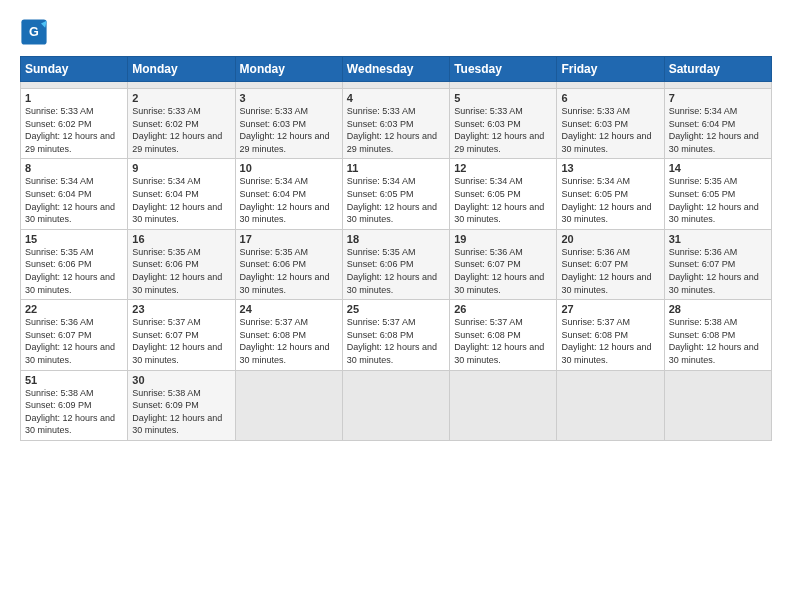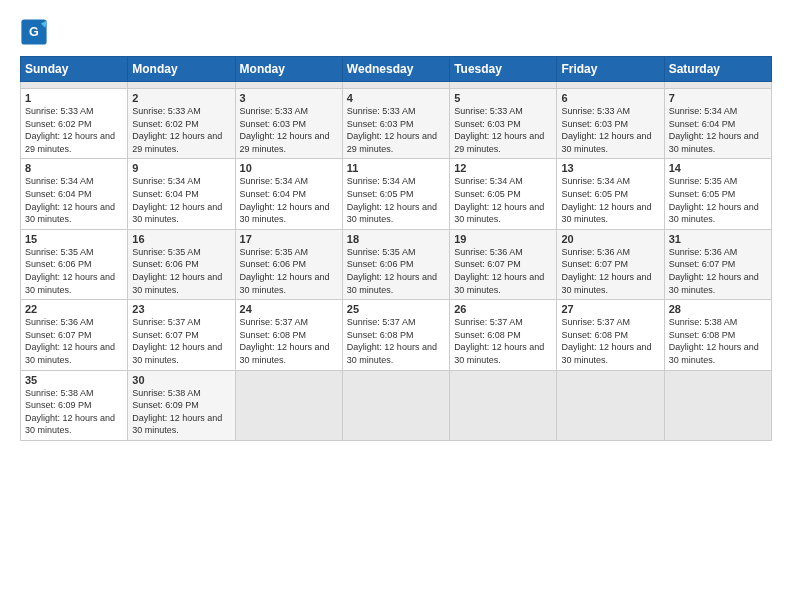--- a/index.html
+++ b/index.html
@@ -250,21 +250,21 @@
             <span class="day-num">27</span>
 <div class="day-info">Sunrise: 5:37 AM<br>Sunset: 6:08 PM<br>Daylight: 12 hours and 30 minutes.</div>
           </td>
           <td>
             <span class="day-num">28</span>
 <div class="day-info">Sunrise: 5:38 AM<br>Sunset: 6:08 PM<br>Daylight: 12 hours and 30 minutes.</div>
           </td>
         </tr>
         <tr>
           <td>
-            <span class="day-num">35</span>
+            <span class="day-num">51</span>
 <div class="day-info">Sunrise: 5:38 AM<br>Sunset: 6:09 PM<br>Daylight: 12 hours and 30 minutes.</div>
           </td>
           <td>
             <span class="day-num">30</span>
 <div class="day-info">Sunrise: 5:38 AM<br>Sunset: 6:09 PM<br>Daylight: 12 hours and 30 minutes.</div>
           </td>
           <td class="empty-cell" style="background: rgb(232, 232, 232);"></td>
           <td class="empty-cell" style="background: rgb(232, 232, 232);"></td>
           <td class="empty-cell" style="background: rgb(232, 232, 232);"></td>
           <td class="empty-cell" style="background: rgb(232, 232, 232);"></td>

